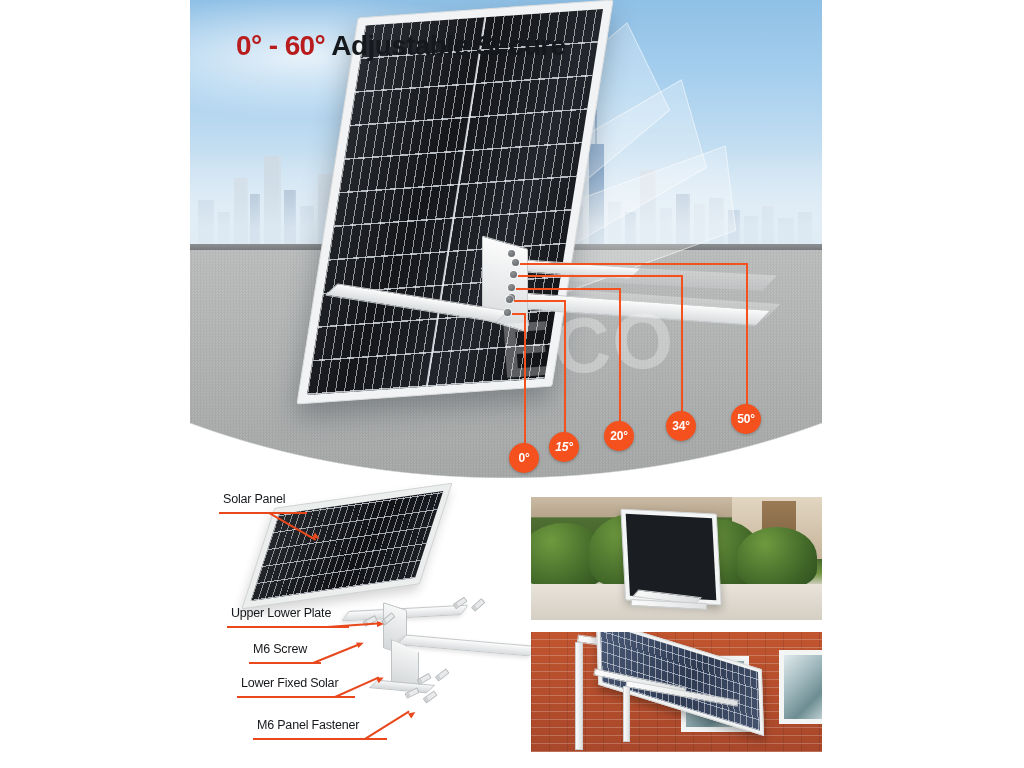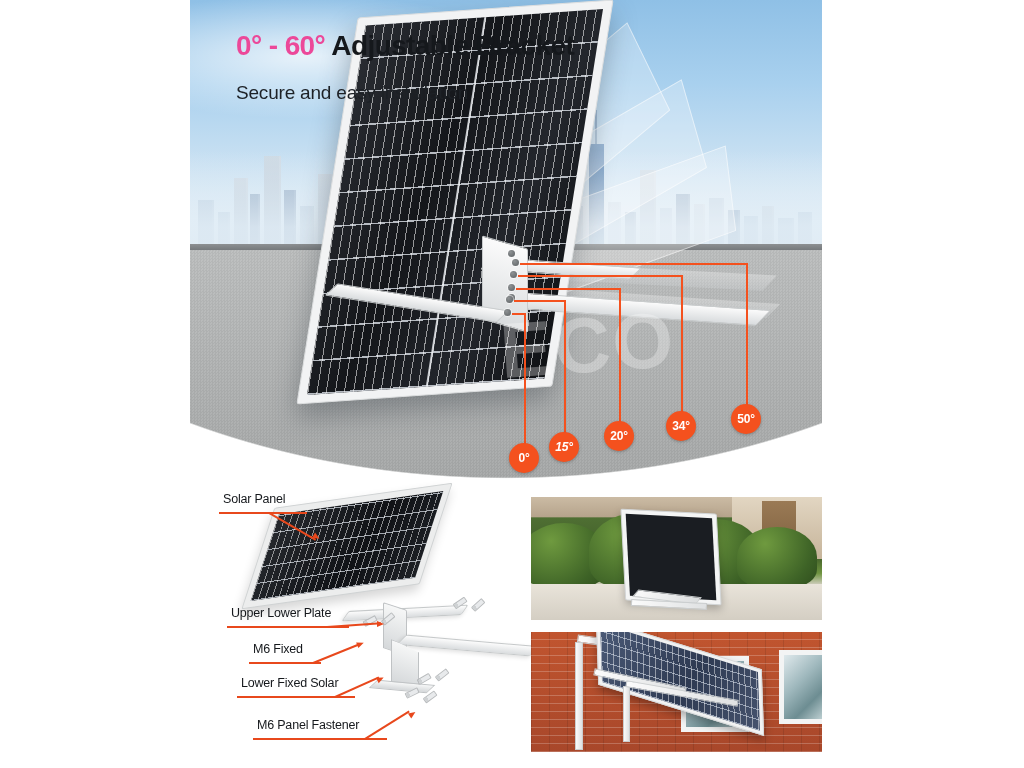--- a/index.html
+++ b/index.html
@@ -160,21 +160,21 @@
   
   .headline {
     position: absolute;
     left: 46px; top: 30px;
     font-size: 28px;
     font-weight: bold;
     letter-spacing: -0.6px;
     color: #15181c;
     white-space: nowrap;
   }
-  .headline .deg { color: #ec4899; }
+  .headline .deg { color: #b91c1c; }
   .subhead {
     position: absolute;
     left: 46px; top: 82px;
     font-size: 19px;
     color: #1d2126;
     letter-spacing: -0.2px;
     white-space: nowrap;
   }
 
   
@@ -421,22 +421,21 @@
     <div class="hinge-dot" style="left:316px; top:296px;"></div>
     <div class="hinge-dot" style="left:314px; top:309px;"></div>
 
     <div class="badge" style="left:319px; top:443px;">0°</div>
     <div class="badge" style="left:359px; top:432px;font-style:italic;">15°</div>
     <div class="badge" style="left:414px; top:421px;">20°</div>
     <div class="badge" style="left:476px; top:411px;">34°</div>
     <div class="badge" style="left:541px; top:404px;">50°</div>
   </div>
 
-  <div class="headline"><span class="deg">0° - 60°</span><span> Adjustable Bracket</span></div>
-  <div class="subhead">Secure and easy installation</div>
+  <div class="headline"><span class="deg">0° - 60°</span><span> Adjustable Secure</span></div>
 </div>
 
 <div class="diagram">
 
   <div class="dg-panel">
     <div class="dg-cells"></div>
   </div>
 
   <div class="arm" style="left:140px; top:118px; width:118px; height:8px; transform: rotate(-3deg) skewX(-38deg);"></div>
   <div class="plate" style="left:178px; top:116px; width:22px; height:44px; transform: skewY(18deg); border-radius:2px 2px 0 0;"></div>
@@ -462,21 +461,21 @@
   </div>
 
   <div class="callout">
     <div class="c-text" style="left:26px; top:116px;">Upper Lower Plate</div>
     <div class="c-underline" style="left:22px; top:136px; width:122px;"></div>
     <div class="c-lead" style="left:122px; top:136px; width:54px; transform: rotate(-4deg);"></div>
     <div class="c-arrow" style="left:172px; top:131px;"></div>
   </div>
 
   <div class="callout">
-    <div class="c-text" style="left:48px; top:152px;">M6 Fixed</div>
+    <div class="c-text" style="left:48px; top:152px;">M6 Screw</div>
     <div class="c-underline" style="left:44px; top:172px; width:72px;"></div>
     <div class="c-lead" style="left:108px; top:172px; width:50px; transform: rotate(-22deg);"></div>
     <div class="c-arrow" style="left:152px; top:151px; transform: rotate(-22deg);"></div>
   </div>
 
   <div class="callout">
     <div class="c-text" style="left:36px; top:186px;">Lower Fixed Solar</div>
     <div class="c-underline" style="left:32px; top:206px; width:118px;"></div>
     <div class="c-lead" style="left:130px; top:206px; width:48px; transform: rotate(-24deg);"></div>
     <div class="c-arrow" style="left:172px; top:186px; transform: rotate(-26deg);"></div>

